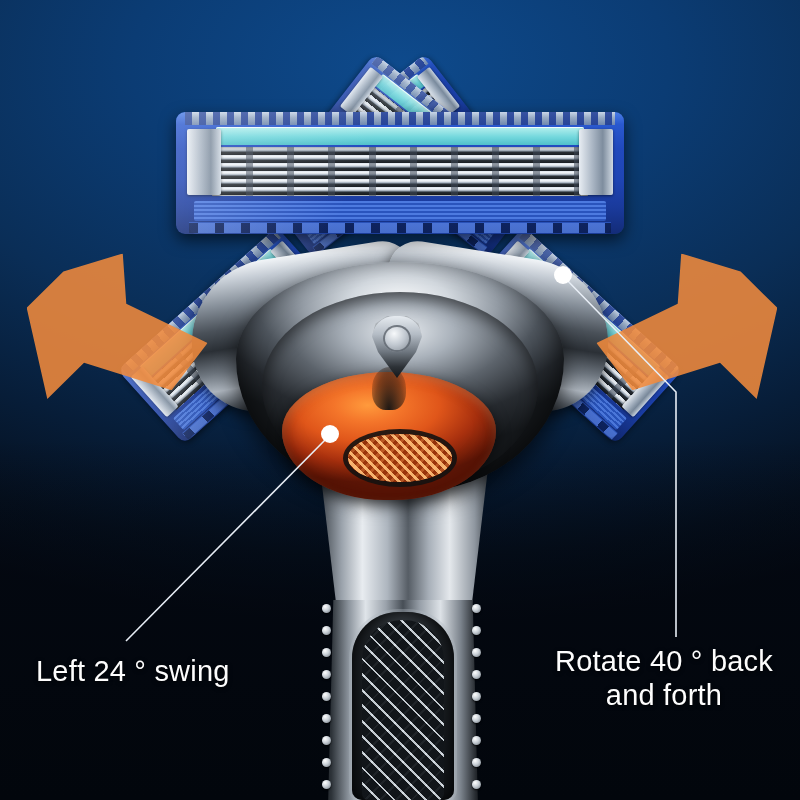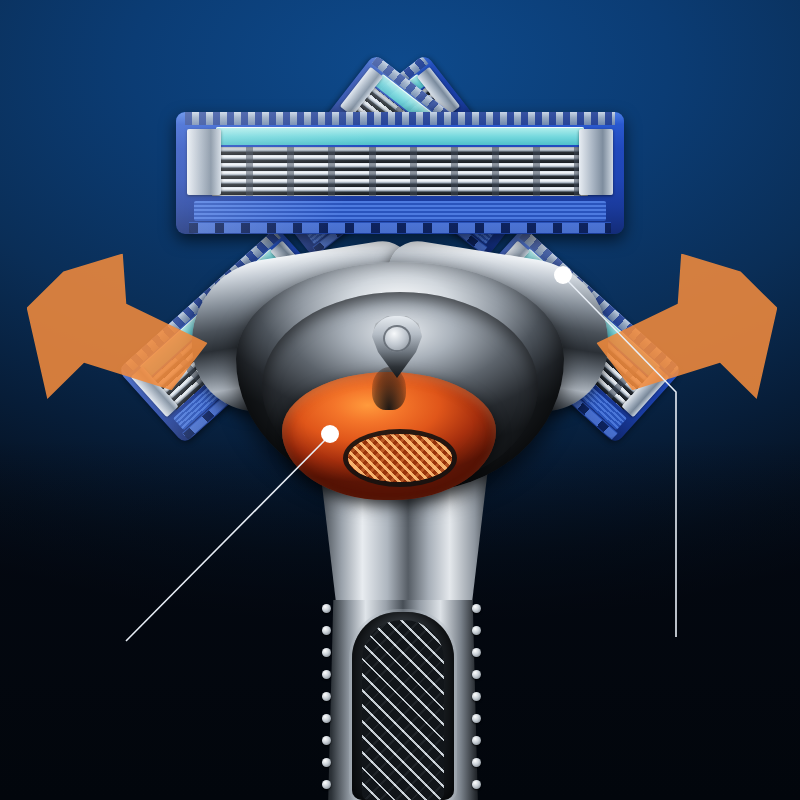--- a/index.html
+++ b/index.html
@@ -356,14 +356,17 @@
 
   <svg id="leaders" width="800" height="800" viewBox="0 0 800 800">
     <polyline points="330,435 126,641" fill="none" stroke="#e8eef6" stroke-width="1.6"></polyline>
     <circle cx="330" cy="434" r="9" fill="#ffffff"></circle>
     <polyline points="563,276 676,392 676,637" fill="none" stroke="#e8eef6" stroke-width="1.6"></polyline>
     <circle cx="563" cy="275" r="9" fill="#ffffff"></circle>
   </svg>
 
   <div class="bg-fade"></div>
 
+  <div class="callout" id="label-left">Left 24 ° swing</div>
+  <div class="callout" id="label-right">Rotate 40 ° back
+and forth</div>
 
 </div>
 
 </body></html>

